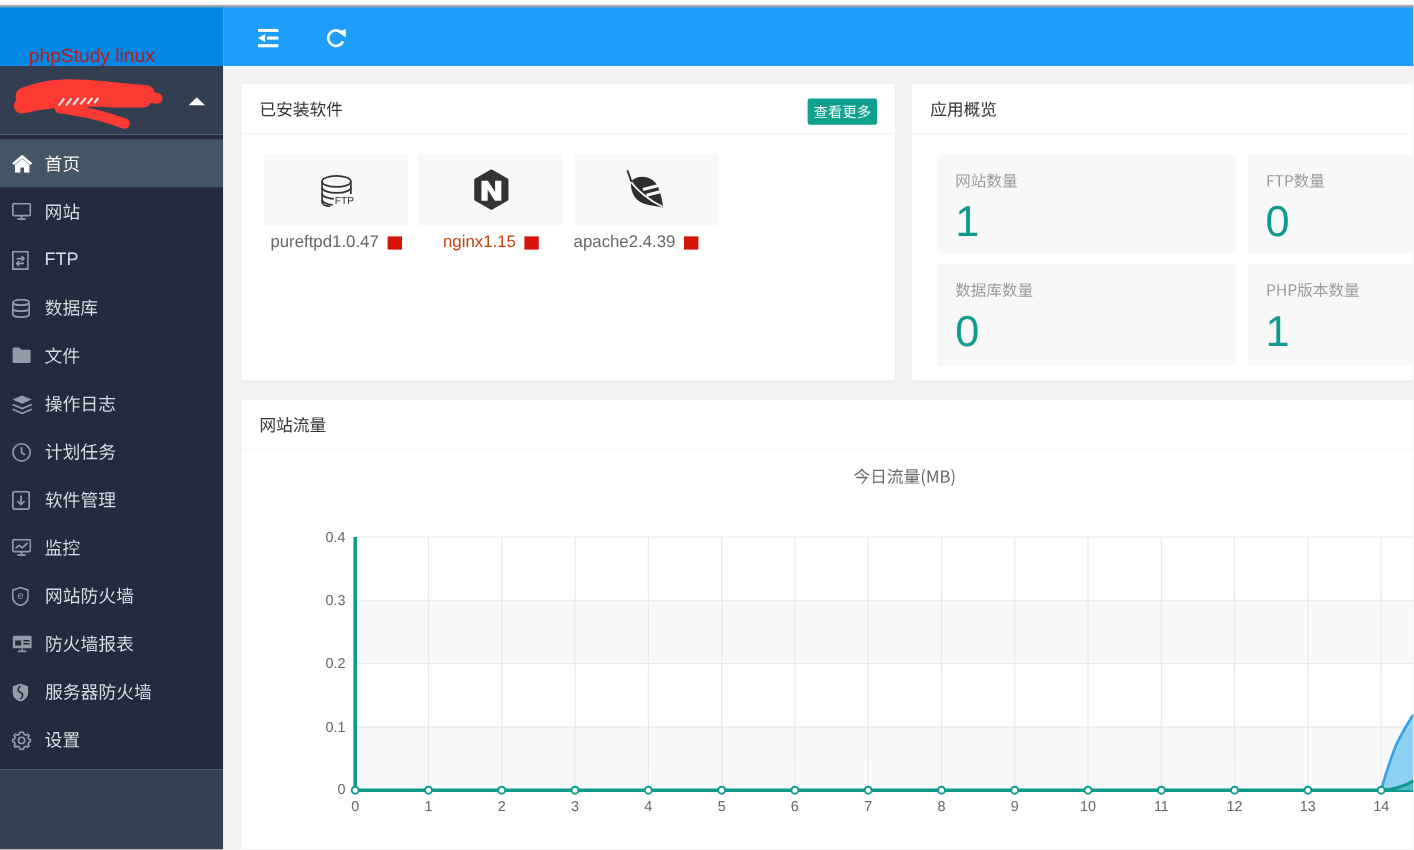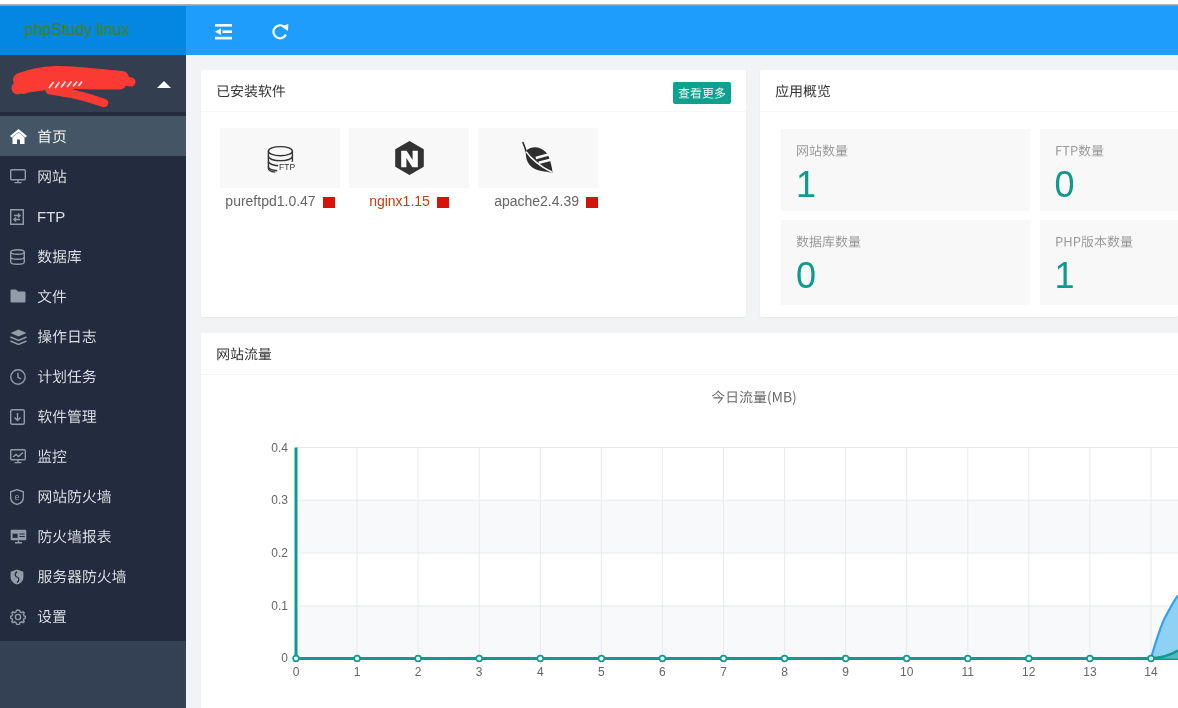--- a/index.html
+++ b/index.html
@@ -14,21 +14,21 @@
 <rect x="7.5" y="6.4" width="9.5" height="2.6"></rect>
 <polygon points="0,7.7 6,4.3 6,11.1"></polygon>
 <rect x="0" y="12.8" width="17" height="2.6"></rect>
     </g>
   </svg>
 <svg class="a" style="left:272px;top:23px" width="17" height="17" viewBox="0 0 17 17">
 <path d="M12.2 3.8 A6.5 6.5 0 1 0 13.9 11.5" fill="none" stroke="#fff" stroke-width="2.2"></path>
 <polygon points="9.4,3.6 16.3,1.1 16.0,8.0" fill="#fff"></polygon>
 </svg>
 <div class="a" style="left:0px;top:6px;width:186px;height:49px;background:#0487e2"></div>
-<div class="a" style="left:24px;top:21px;color:#4d7c0f;font-size:16px;line-height:18px">phpStudy linux</div>
+<div class="a" style="left:24px;top:39px;color:#b91c1c;font-size:16px;line-height:18px">phpStudy linux</div>
 <div class="a" style="left:0px;top:55px;width:186px;height:57px;background:#333e51"></div>
 <div class="a" style="left:0px;top:112px;width:186px;height:529px;background:#232c3e"></div>
 <div class="a" style="left:0px;top:641px;width:186px;height:67px;background:#344154"></div>
 <div class="a" style="left:0px;top:116px;width:186px;height:40px;background:#445565"></div>
 <svg class="a" style="left:10px;top:62px" width="130" height="50" viewBox="0 0 130 50">
 <g stroke="#fb3a33" stroke-linecap="round" fill="none">
 <path d="M10 18 C35 8 60 11 80 13 L112 16" stroke-width="14"></path>
 <path d="M8 26 C35 20 62 20 85 21 L110 21" stroke-width="13"></path>
 <path d="M13 24 C22 14 32 13 42 15" stroke-width="16"></path>
 <path d="M96 16 L121 20" stroke-width="9"></path>
@@ -166,21 +166,21 @@
 </svg>
 <svg class="a" style="left:520px;top:141px" width="34" height="34" viewBox="0 0 34 34">
 <path d="M3.0 1.6 C4.2 4.4 5.2 7.4 6.2 10.6" stroke="#2e2e2e" stroke-width="1.6" fill="none" stroke-linecap="round"></path>
 <path d="M5.8 10.2 C9 6.4 15.5 5.2 20.5 7.4 C24.8 9.2 27.4 12.2 28.3 14.7 C30.6 19.6 31.9 26.1 32.5 30.9 C32.6 31.7 31.8 32.1 31.1 31.8 C26 30 17.6 30.4 12.3 26.4 C7.8 23 5.4 17.6 5.8 10.2 Z" fill="#2e2e2e"></path>
 <path d="M6.1 10.6 C10.5 17 20.5 25.7 32.1 31.3" stroke="#f8f8f8" stroke-width="1.5" fill="none"></path>
 <path d="M15.8 16.9 L30.2 13.1" stroke="#f8f8f8" stroke-width="2.6"></path>
 <path d="M18.8 21.7 L32.5 18.2" stroke="#f8f8f8" stroke-width="2.6"></path>
 </svg>
 <div class="a" style="left:220px;top:194px;width:120px;text-align:center;font-size:14px;color:#666;line-height:15px">pureftpd1.0.47<span style="display:inline-block;width:12px;height:11px;background:#d6120a;margin-left:7px;vertical-align:-1.5px"></span></div>
 <div class="a" style="left:349px;top:194px;width:120px;text-align:center;font-size:14px;color:#c2410c;line-height:15px">nginx1.15<span style="display:inline-block;width:12px;height:11px;background:#d6120a;margin-left:7px;vertical-align:-1.5px"></span></div>
-<div class="a" style="left:478px;top:194px;width:120px;text-align:right;font-size:14px;color:#666;line-height:15px">apache2.4.39<span style="display:inline-block;width:12px;height:11px;background:#d6120a;margin-left:7px;vertical-align:-1.5px"></span></div>
+<div class="a" style="left:478px;top:194px;width:120px;text-align:left;font-size:14px;color:#666;line-height:15px">apache2.4.39<span style="display:inline-block;width:12px;height:11px;background:#d6120a;margin-left:7px;vertical-align:-1.5px"></span></div>
 <div class="a" style="left:760px;top:70px;width:418px;height:247px;background:#fff;border-radius:2px;box-shadow:0 1px 2px rgba(0,0,0,.05)"></div>
 <div class="a" style="left:775px;top:84px;width:56px;height:16px"><svg width="56" height="16" viewBox="0 0 56.0 16.1" style="overflow:visible;">
       <path d="M3.7 5.5C4.3 7.0 4.9 9.0 5.2 10.3L6.2 9.9C5.9 8.6 5.2 6.6 4.6 5.1ZM6.7 4.7C7.2 6.2 7.7 8.2 7.9 9.5L8.9 9.2C8.7 7.9 8.2 5.9 7.7 4.4ZM6.6 0.7C6.8 1.2 7.1 1.9 7.3 2.4H1.7V6.2C1.7 8.2 1.6 11.0 0.5 13.0C0.8 13.0 1.2 13.4 1.4 13.5C2.6 11.5 2.8 8.3 2.8 6.2V3.4H13.2V2.4H8.5C8.3 1.9 7.9 1.1 7.6 0.4ZM2.9 11.8V12.8H13.4V11.8H9.6C10.9 9.6 11.9 7.1 12.6 4.7L11.5 4.3C10.9 6.7 9.9 9.6 8.5 11.8Z M16.1 1.5V6.6C16.1 8.6 16.0 11.1 14.4 12.8C14.7 13.0 15.1 13.3 15.3 13.5C16.3 12.3 16.8 10.7 17.0 9.1H20.5V13.3H21.6V9.1H25.4V12.0C25.4 12.3 25.3 12.3 25.0 12.4C24.7 12.4 23.8 12.4 22.8 12.3C22.9 12.6 23.1 13.1 23.2 13.4C24.5 13.4 25.3 13.4 25.8 13.2C26.2 13.0 26.4 12.7 26.4 12.0V1.5ZM17.2 2.5H20.5V4.8H17.2ZM25.4 2.5V4.8H21.6V2.5ZM17.2 5.8H20.5V8.1H17.1C17.2 7.6 17.2 7.1 17.2 6.6ZM25.4 5.8V8.1H21.6V5.8Z M36.7 7.3C36.8 7.2 37.3 7.1 37.7 7.1H38.4C37.9 9.1 37.0 11.2 35.3 13.0C35.5 13.1 35.9 13.3 36.1 13.5C37.3 12.1 38.2 10.6 38.7 9.1V12.1C38.7 12.7 38.8 12.9 39.0 13.1C39.1 13.2 39.4 13.3 39.7 13.3C39.8 13.3 40.1 13.3 40.3 13.3C40.5 13.3 40.8 13.2 40.9 13.1C41.1 13.0 41.2 12.8 41.3 12.6C41.3 12.3 41.4 11.5 41.4 10.8C41.2 10.7 40.9 10.6 40.8 10.5C40.8 11.2 40.7 11.8 40.7 12.0C40.7 12.2 40.6 12.3 40.6 12.3C40.5 12.4 40.4 12.4 40.2 12.4C40.1 12.4 40.0 12.4 39.9 12.4C39.8 12.4 39.7 12.4 39.6 12.3C39.6 12.3 39.5 12.2 39.5 12.1V7.8H39.1L39.3 7.1H41.3V6.2H39.5C39.7 4.8 39.7 3.4 39.7 2.3H41.1V1.3H36.7V2.3H38.9C38.9 3.4 38.9 4.8 38.6 6.2H37.6C37.7 5.3 38.0 3.8 38.1 3.1H37.2C37.2 3.8 36.8 5.8 36.7 6.1C36.7 6.3 36.6 6.4 36.4 6.5C36.5 6.7 36.7 7.1 36.7 7.3ZM35.3 4.7V6.4H33.6V4.7ZM35.3 3.9H33.6V2.3H35.3ZM32.7 12.2C32.9 12.0 33.2 11.7 35.5 10.3C35.6 10.6 35.7 10.9 35.8 11.2L36.6 10.8C36.4 10.1 35.8 8.9 35.4 8.0L34.6 8.3C34.8 8.7 35.0 9.2 35.2 9.6L33.6 10.5V7.3H36.1V1.4H32.7V10.2C32.7 10.9 32.4 11.3 32.2 11.5C32.4 11.7 32.6 12.0 32.7 12.2ZM30.2 0.6V3.5H28.7V4.5H30.2C29.8 6.4 29.2 8.7 28.4 9.9C28.6 10.1 28.8 10.5 29.0 10.8C29.4 10.0 29.9 8.8 30.2 7.6V13.4H31.2V6.5C31.5 7.1 31.8 7.8 31.9 8.2L32.5 7.4C32.4 7.0 31.5 5.5 31.2 5.0V4.5H32.4V3.5H31.2V0.6Z M51.0 3.6C51.7 4.2 52.5 5.2 52.9 5.8L53.8 5.4C53.5 4.7 52.7 3.8 51.9 3.2ZM43.6 1.3V5.3H44.6V1.3ZM46.5 0.7V5.8H47.6V0.7ZM49.4 9.8V12.0C49.4 13.0 49.7 13.2 51.1 13.2C51.4 13.2 53.3 13.2 53.6 13.2C54.7 13.2 55.0 12.9 55.1 11.3C54.8 11.2 54.4 11.1 54.2 10.9C54.1 12.2 54.0 12.3 53.5 12.3C53.1 12.3 51.5 12.3 51.2 12.3C50.6 12.3 50.4 12.3 50.4 11.9V9.8ZM48.4 7.8V8.8C48.4 10.0 48.0 11.6 42.9 12.6C43.2 12.8 43.5 13.2 43.6 13.5C48.9 12.2 49.5 10.3 49.5 8.9V7.8ZM44.7 6.2V10.6H45.8V7.1H52.4V10.5H53.5V6.2ZM50.2 0.5C49.8 2.1 49.2 3.7 48.3 4.7C48.6 4.9 49.0 5.1 49.2 5.3C49.7 4.6 50.1 3.8 50.5 2.9H55.1V2.0H50.8C51.0 1.6 51.1 1.2 51.2 0.8Z" fill="#333"></path>
     </svg></div>
 <div class="a" style="left:760px;top:111px;width:418px;height:0px;border-bottom:1px solid #f6f6f6"></div>
 <div class="a" style="left:781px;top:128.5px;width:248.5px;height:82.5px;background:#f8f8f8"></div>
 <div class="a" style="left:796px;top:143.5px;width:52px;height:15px"><svg width="52" height="15" viewBox="0 0 52.0 14.9" style="overflow:visible;">
       <path d="M2.5 4.5C3.1 5.2 3.7 6.0 4.3 6.9C3.8 8.3 3.1 9.4 2.2 10.3C2.4 10.4 2.8 10.7 3.0 10.8C3.8 10.0 4.4 9.0 4.9 7.7C5.3 8.3 5.7 8.9 5.9 9.4L6.6 8.8C6.3 8.2 5.8 7.5 5.3 6.8C5.7 5.7 5.9 4.5 6.1 3.2L5.2 3.1C5.1 4.1 4.9 5.0 4.7 5.9C4.1 5.2 3.6 4.5 3.1 3.9ZM6.3 4.5C6.9 5.2 7.5 6.0 8.1 6.9C7.5 8.3 6.8 9.5 5.9 10.4C6.1 10.5 6.5 10.8 6.6 10.9C7.5 10.1 8.1 9.0 8.6 7.8C9.1 8.5 9.5 9.2 9.7 9.8L10.4 9.2C10.1 8.5 9.6 7.7 9.0 6.8C9.4 5.7 9.6 4.5 9.8 3.2L8.9 3.1C8.8 4.1 8.6 5.0 8.4 5.9C7.9 5.2 7.4 4.6 6.9 4.0ZM1.1 1.3V12.5H2.1V2.2H10.9V11.2C10.9 11.4 10.8 11.5 10.6 11.5C10.3 11.5 9.5 11.5 8.6 11.5C8.8 11.7 8.9 12.2 9.0 12.4C10.2 12.5 10.9 12.4 11.3 12.3C11.7 12.1 11.9 11.8 11.9 11.2V1.3Z M13.8 3.0V3.9H18.8V3.0ZM14.3 4.6C14.6 6.1 14.8 8.0 14.9 9.3L15.7 9.1C15.6 7.8 15.4 6.0 15.1 4.5ZM15.3 0.8C15.6 1.5 16.0 2.3 16.2 2.8L17.0 2.5C16.9 2.0 16.5 1.2 16.1 0.6ZM17.3 4.3C17.1 5.9 16.8 8.2 16.4 9.6C15.4 9.8 14.4 10.0 13.6 10.2L13.8 11.2C15.2 10.8 17.0 10.4 18.8 9.9L18.7 9.0L17.3 9.4C17.6 8.0 18.0 6.0 18.2 4.5ZM19.1 6.7V12.5H20.0V11.8H23.9V12.4H24.9V6.7H22.2V4.1H25.5V3.2H22.2V0.5H21.2V6.7ZM20.0 10.9V7.7H23.9V10.9Z M31.8 0.8C31.5 1.3 31.1 2.0 30.8 2.5L31.4 2.8C31.8 2.4 32.2 1.7 32.6 1.1ZM27.1 1.1C27.5 1.7 27.8 2.4 27.9 2.8L28.7 2.5C28.6 2.1 28.2 1.4 27.9 0.8ZM31.3 8.1C31.0 8.7 30.6 9.3 30.1 9.8C29.6 9.6 29.1 9.3 28.6 9.1C28.8 8.8 29.0 8.4 29.2 8.1ZM27.4 9.5C28.1 9.7 28.8 10.0 29.4 10.4C28.6 11.0 27.6 11.4 26.5 11.6C26.7 11.8 26.9 12.1 27.0 12.4C28.2 12.1 29.3 11.5 30.2 10.8C30.7 11.0 31.1 11.3 31.4 11.5L32.0 10.9C31.7 10.7 31.3 10.4 30.9 10.2C31.6 9.5 32.1 8.6 32.4 7.4L31.9 7.2L31.7 7.2H29.6L29.9 6.6L29.0 6.4C28.9 6.7 28.8 7.0 28.7 7.2H26.9V8.1H28.3C28.0 8.6 27.7 9.1 27.4 9.5ZM29.3 0.5V2.9H26.6V3.7H29.0C28.4 4.6 27.4 5.4 26.5 5.8C26.7 6.0 26.9 6.3 27.0 6.5C27.8 6.1 28.7 5.4 29.3 4.6V6.2H30.3V4.4C30.9 4.9 31.7 5.5 32.0 5.8L32.5 5.1C32.2 4.9 31.1 4.1 30.4 3.7H32.9V2.9H30.3V0.5ZM34.2 0.6C33.9 2.9 33.3 5.1 32.3 6.5C32.5 6.6 32.8 6.9 33.0 7.1C33.3 6.6 33.6 6.0 33.9 5.4C34.2 6.6 34.5 7.8 35.0 8.9C34.3 10.1 33.3 11.0 31.9 11.7C32.0 11.9 32.3 12.3 32.4 12.5C33.7 11.8 34.7 10.9 35.5 9.8C36.2 10.9 37.0 11.8 38.0 12.4C38.1 12.1 38.4 11.8 38.6 11.6C37.5 11.0 36.7 10.1 36.0 8.9C36.7 7.5 37.2 5.9 37.4 4.0H38.3V3.0H34.6C34.8 2.3 35.0 1.5 35.1 0.8ZM36.5 4.0C36.3 5.4 36.0 6.7 35.5 7.9C35.0 6.7 34.7 5.4 34.4 4.0Z M42.2 2.8H48.7V3.5H42.2ZM42.2 1.5H48.7V2.2H42.2ZM41.3 0.9V4.1H49.7V0.9ZM39.7 4.7V5.4H51.3V4.7ZM42.0 7.9H45.0V8.6H42.0ZM46.0 7.9H49.1V8.6H46.0ZM42.0 6.6H45.0V7.3H42.0ZM46.0 6.6H49.1V7.3H46.0ZM39.6 11.4V12.2H51.4V11.4H46.0V10.6H50.3V10.0H46.0V9.2H50.1V6.0H41.1V9.2H45.0V10.0H40.7V10.6H45.0V11.4Z" fill="#999"></path>
     </svg></div>
 <div class="a" style="left:796px;top:166.5px;font-size:36px;color:#0e9a8e;line-height:36px">1</div>

